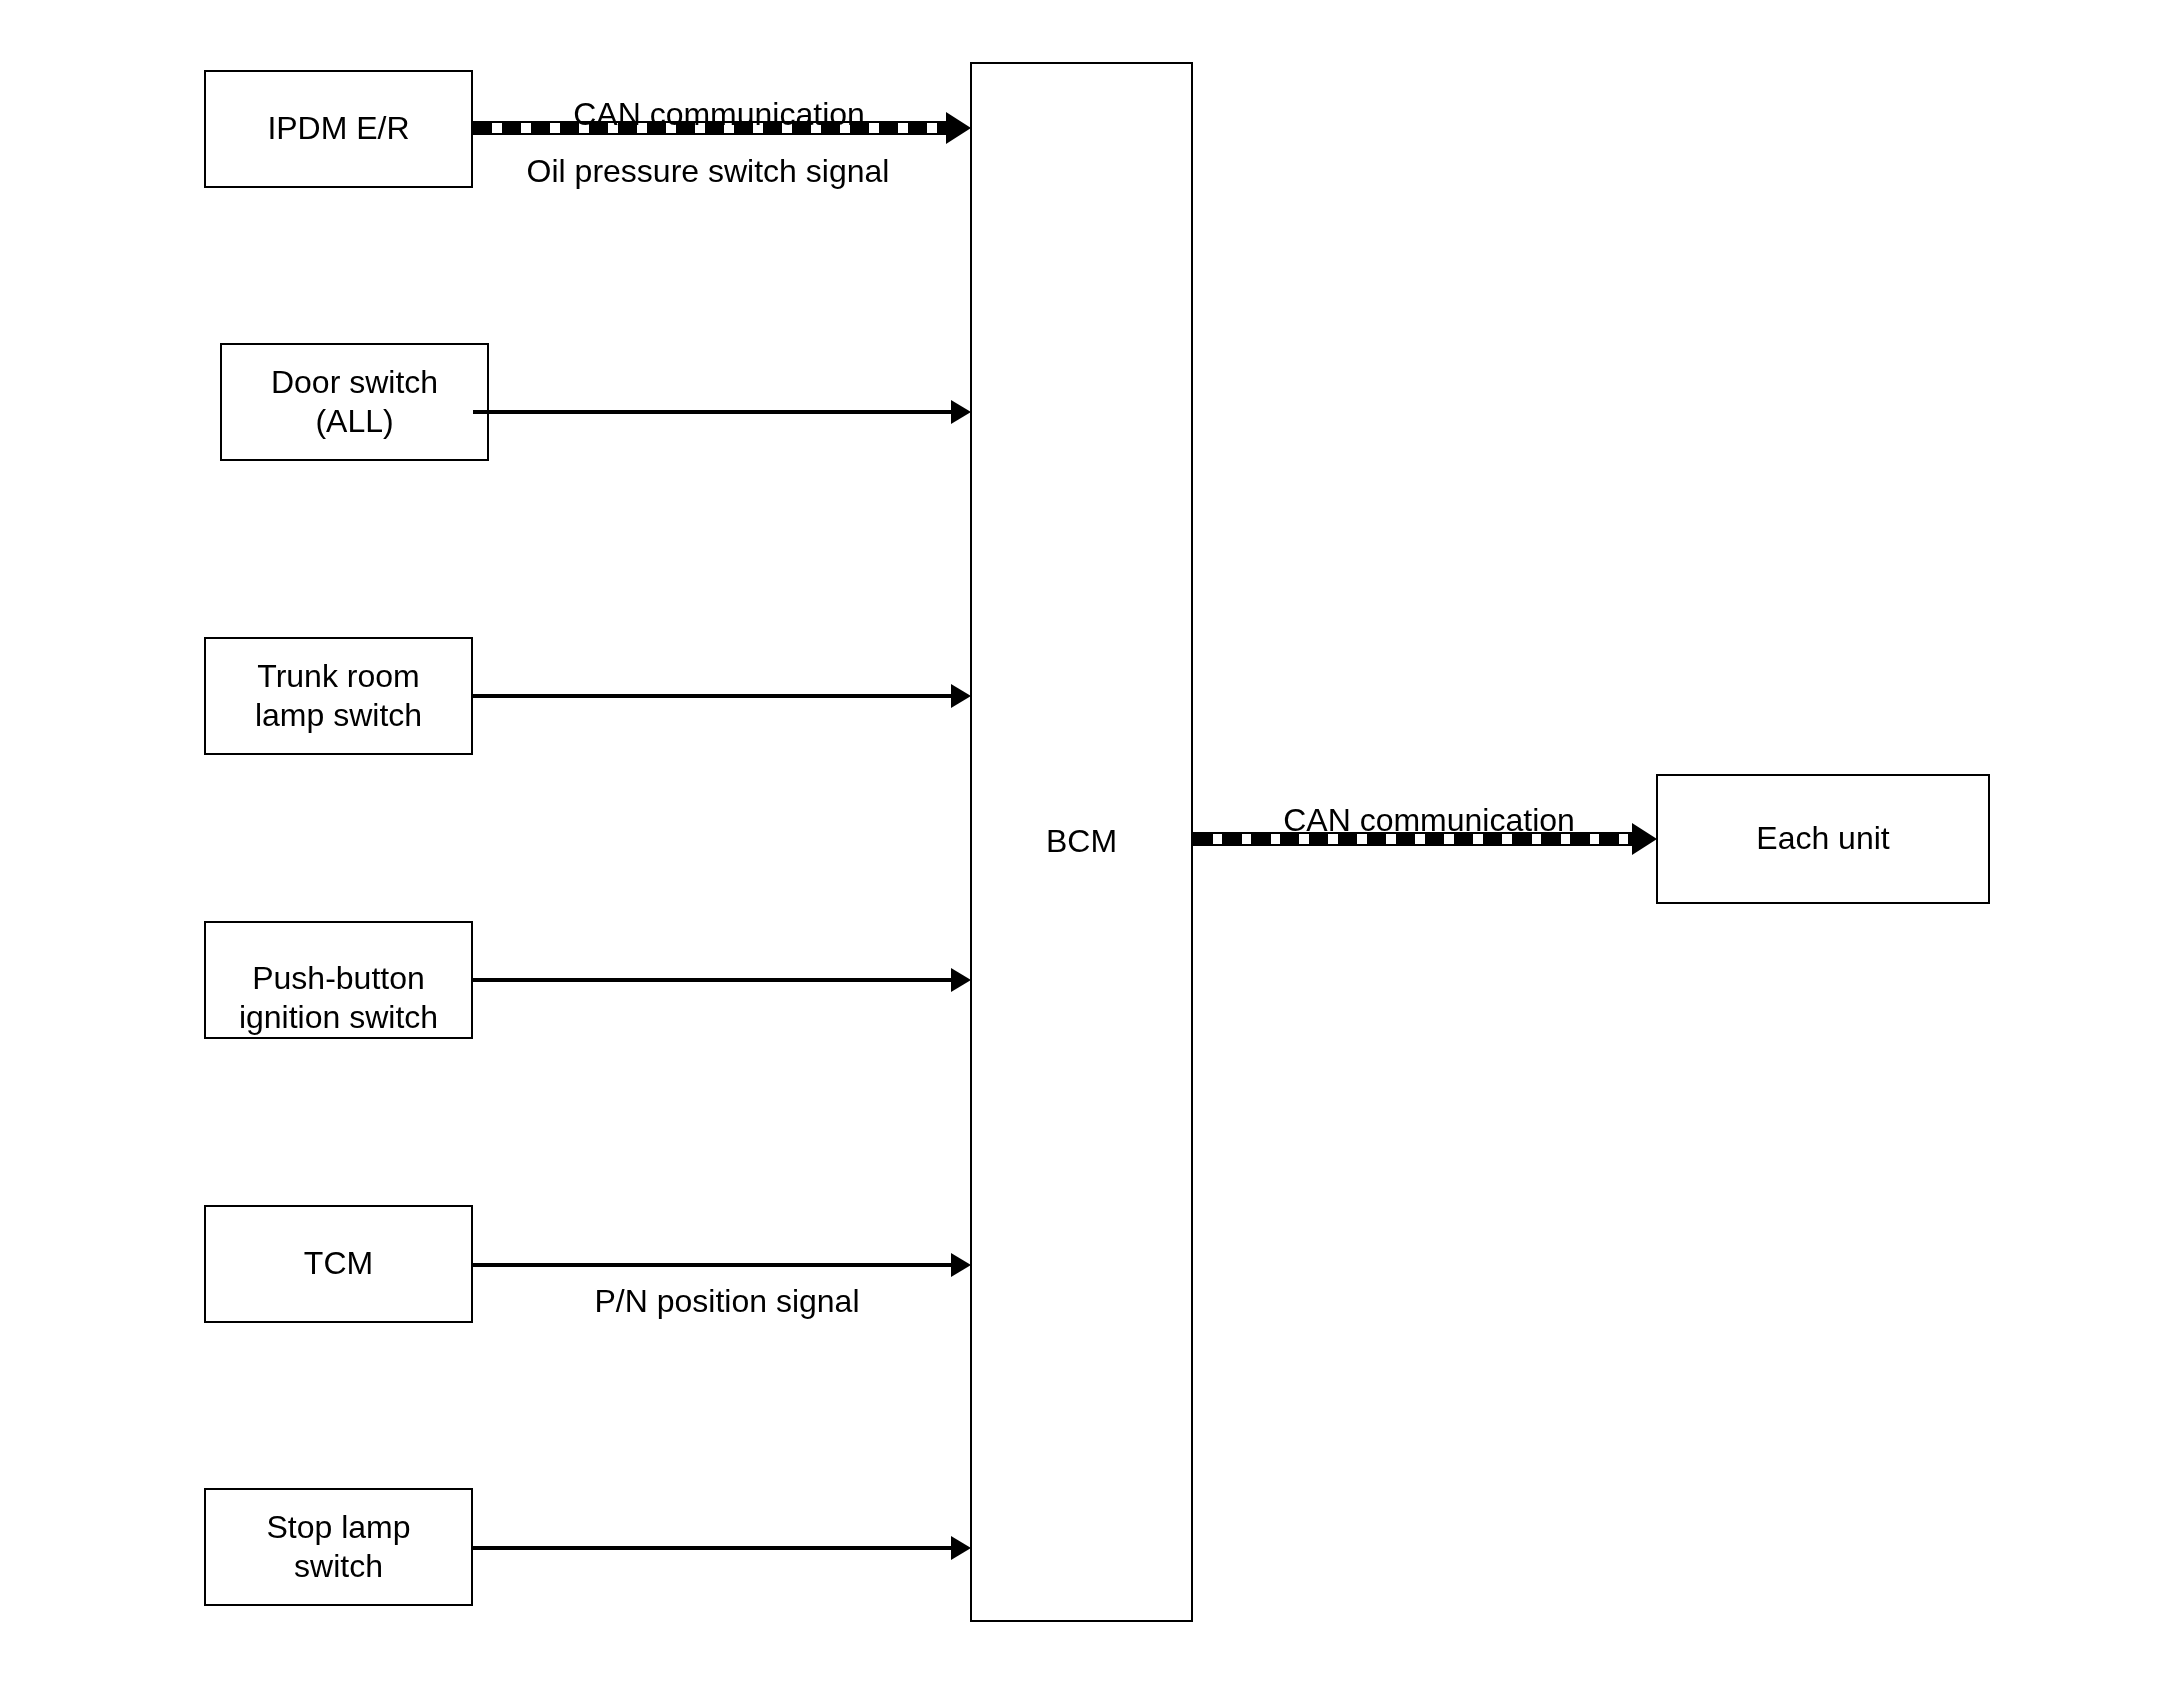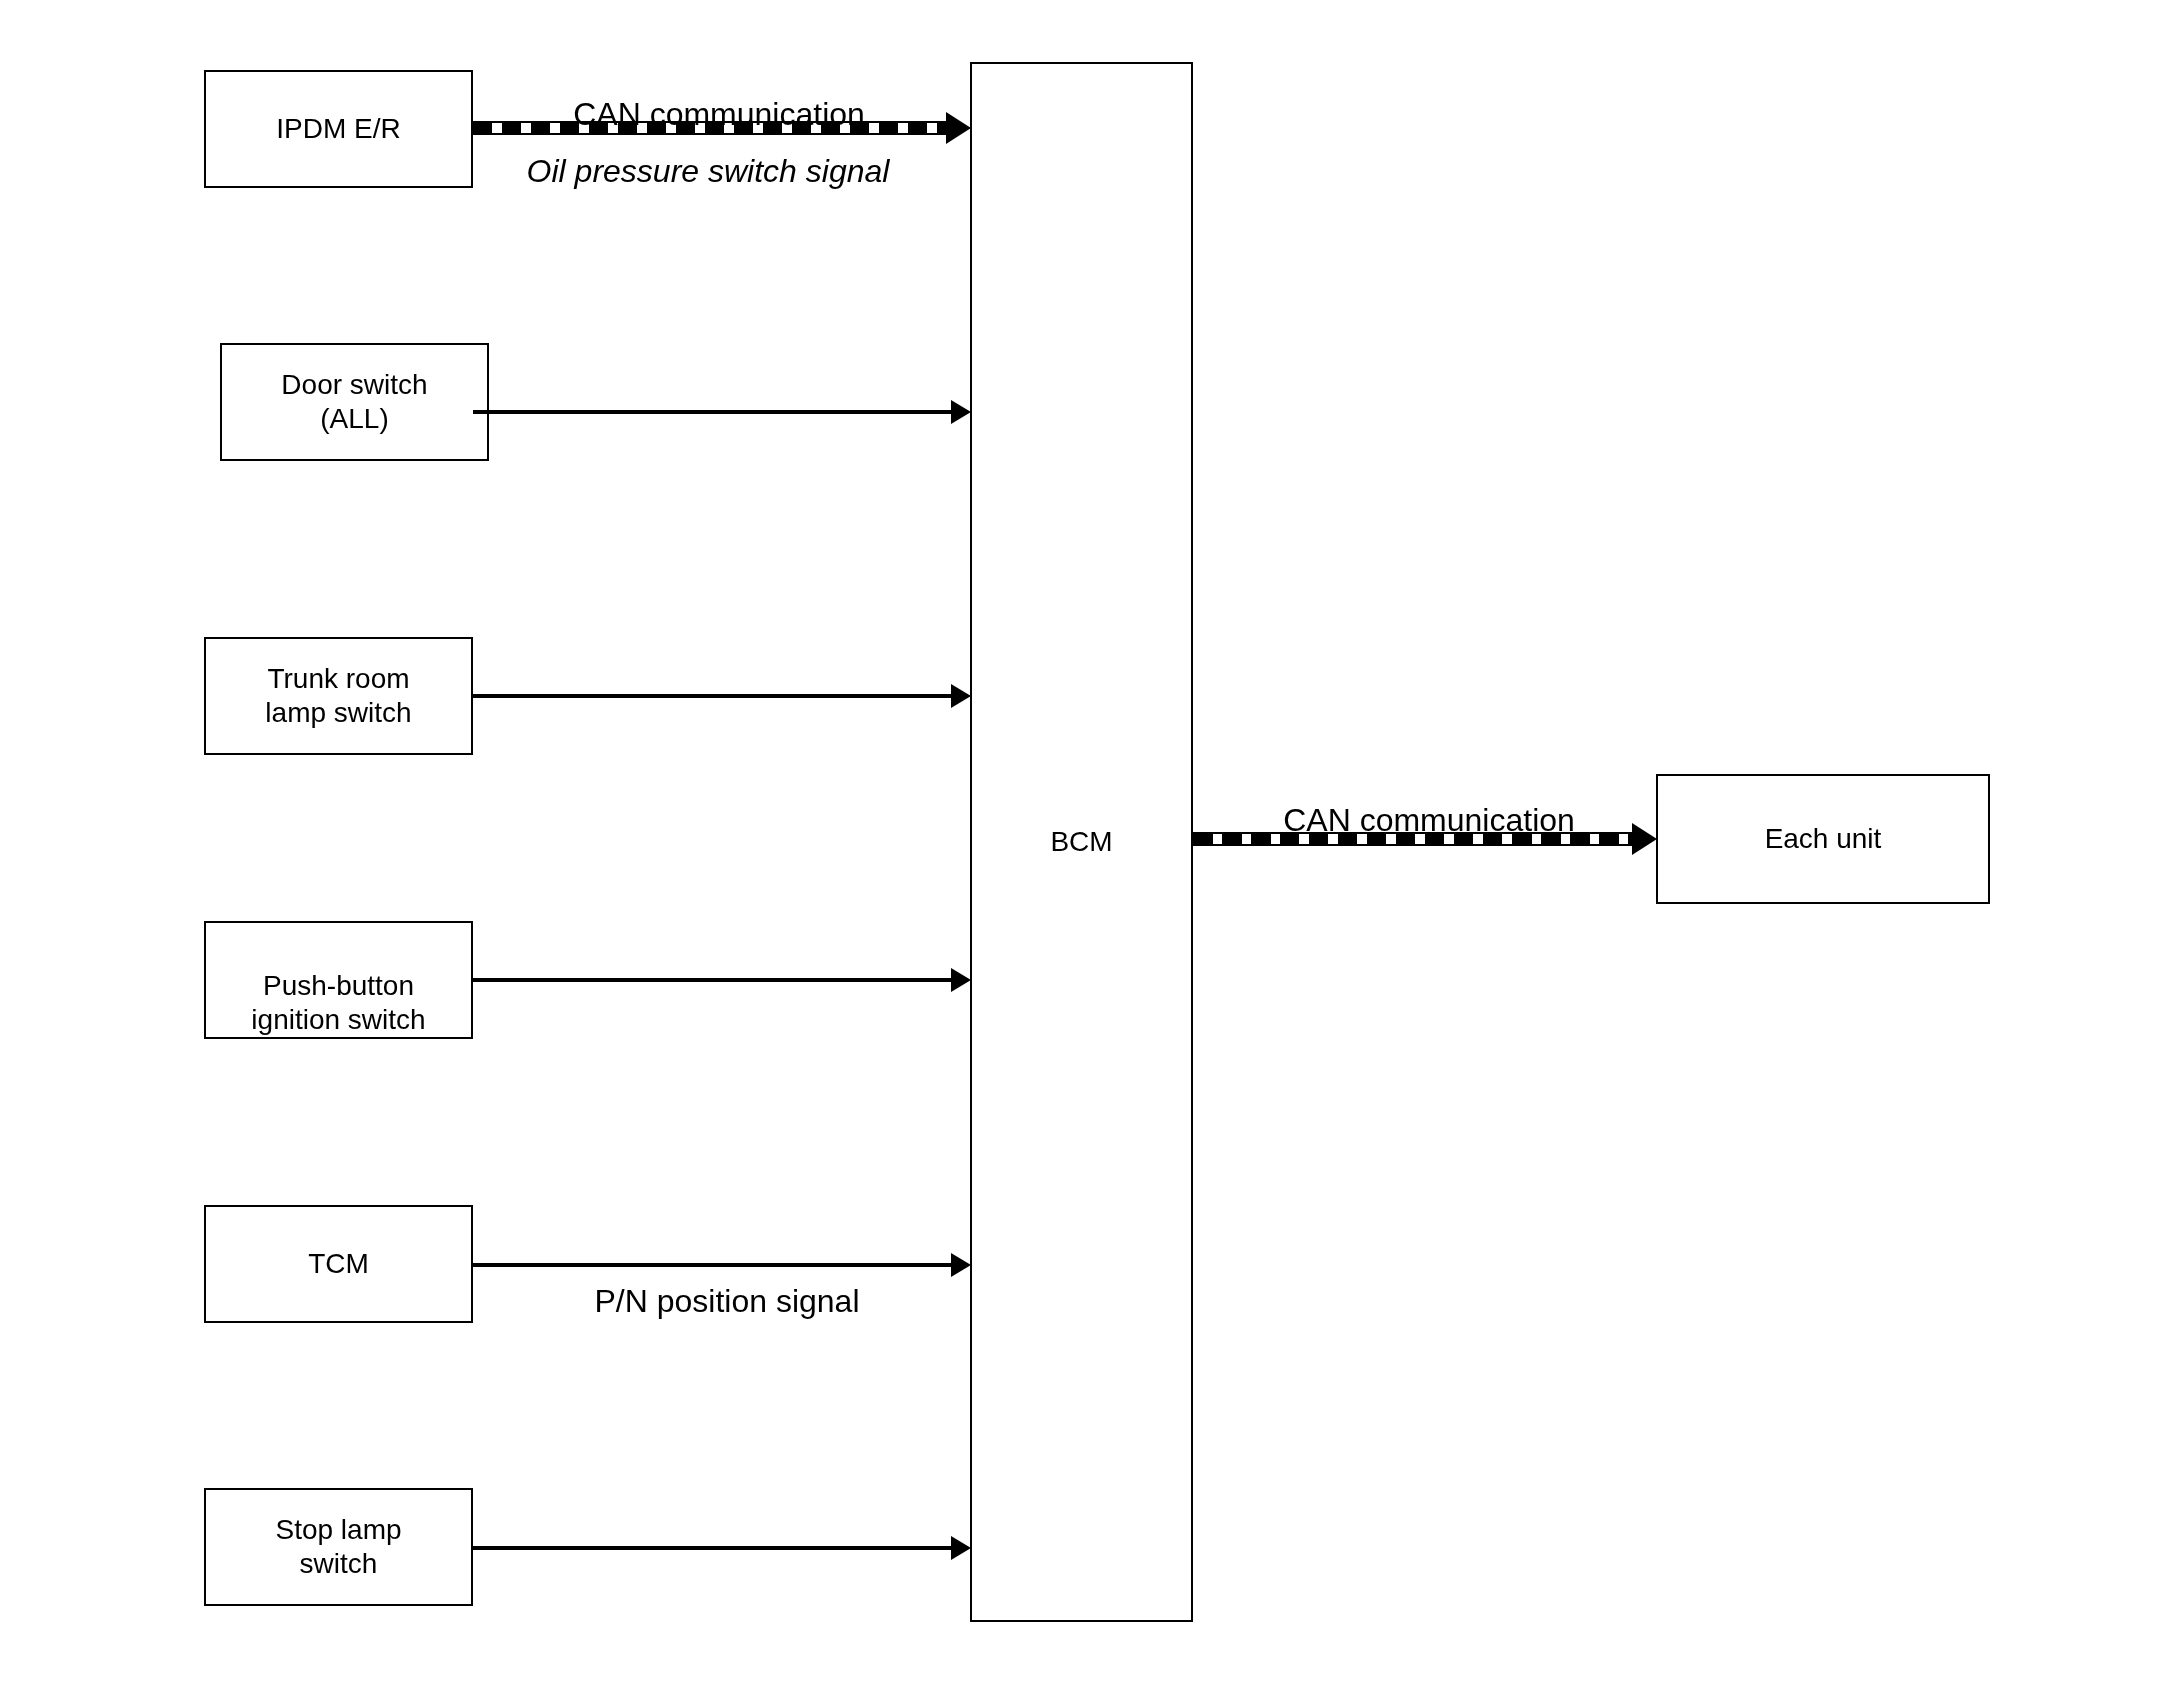--- a/index.html
+++ b/index.html
@@ -22,21 +22,21 @@
     position: absolute;
     box-sizing: border-box;
     background: #ffffff;
     border: 2.7px solid #000000;
     display: flex;
     align-items: center;
     justify-content: center;
     text-align: center;
   }
   .box-label {
-    font-size: 28px;
+    font-size: 32px;
     line-height: 1.22;
     white-space: pre-line;
   }
   .left-box { left: 204px; width: 269px; height: 118px; }
   .box-ipdm  { top: 70px; }
   .box-door  { top: 343px; margin-left: 16px; }
   .box-trunk { top: 637px; }
   .box-push  { top: 921px; align-items: flex-end; }
   .box-tcm   { top: 1205px; }
   .box-stop  { top: 1488px; }
@@ -109,21 +109,21 @@
 
   
   .float-label {
     position: absolute;
     transform: translate(-50%, -50%);
     font-size: 32px;
     white-space: nowrap;
     margin-top: 13px;
   }
   .lbl-can-1 { left: 719px; top: 101px; }
-  .lbl-oil   { left: 708px; top: 158px; font-style: italic; }
+  .lbl-oil   { left: 708px; top: 158px; }
   .lbl-pn    { left: 727px; top: 1288px; }
   .lbl-can-2 { left: 1429px; top: 807px; }
 </style>
 </head>
 <body>
 
 <div id="canvas">
 
   <div class="box left-box box-ipdm">
     <span class="box-label">IPDM E/R</span>

